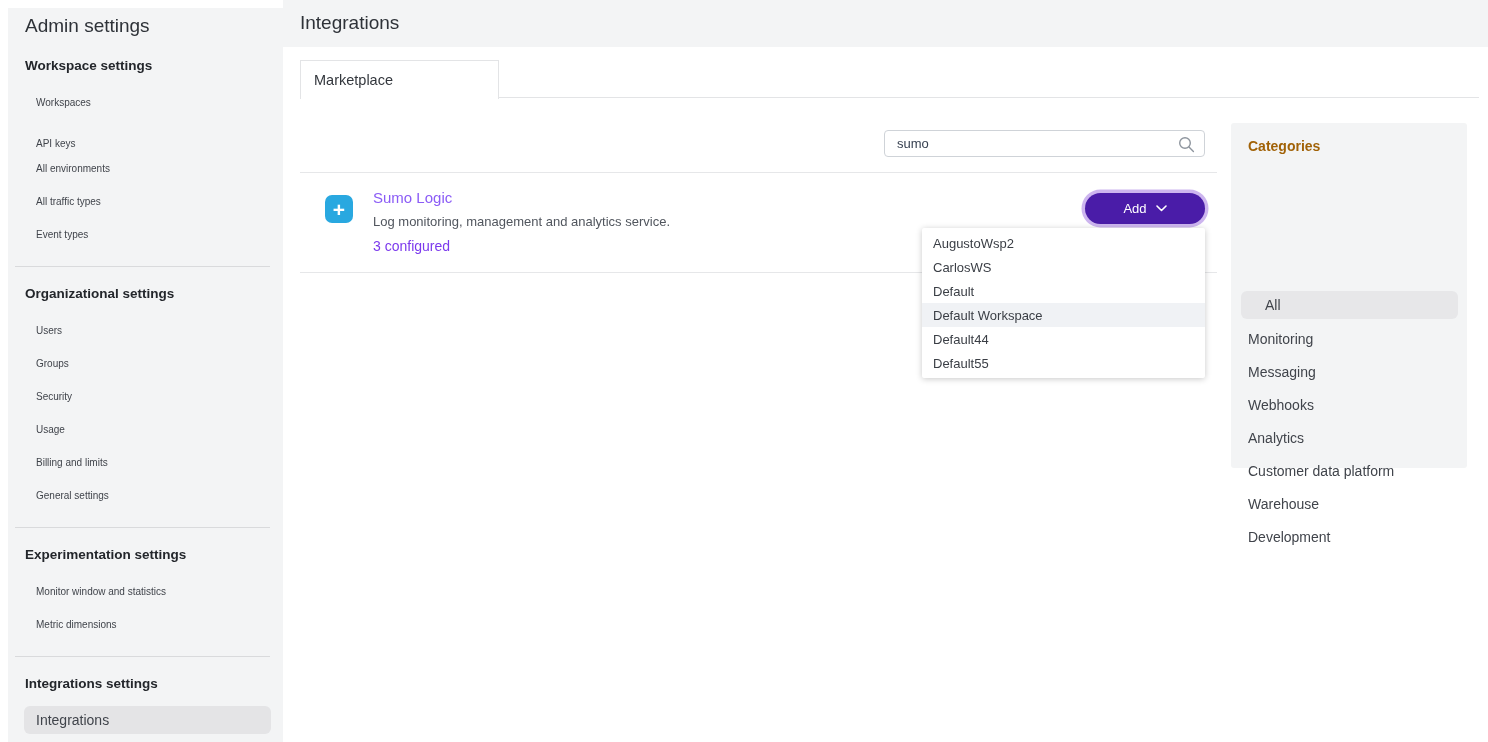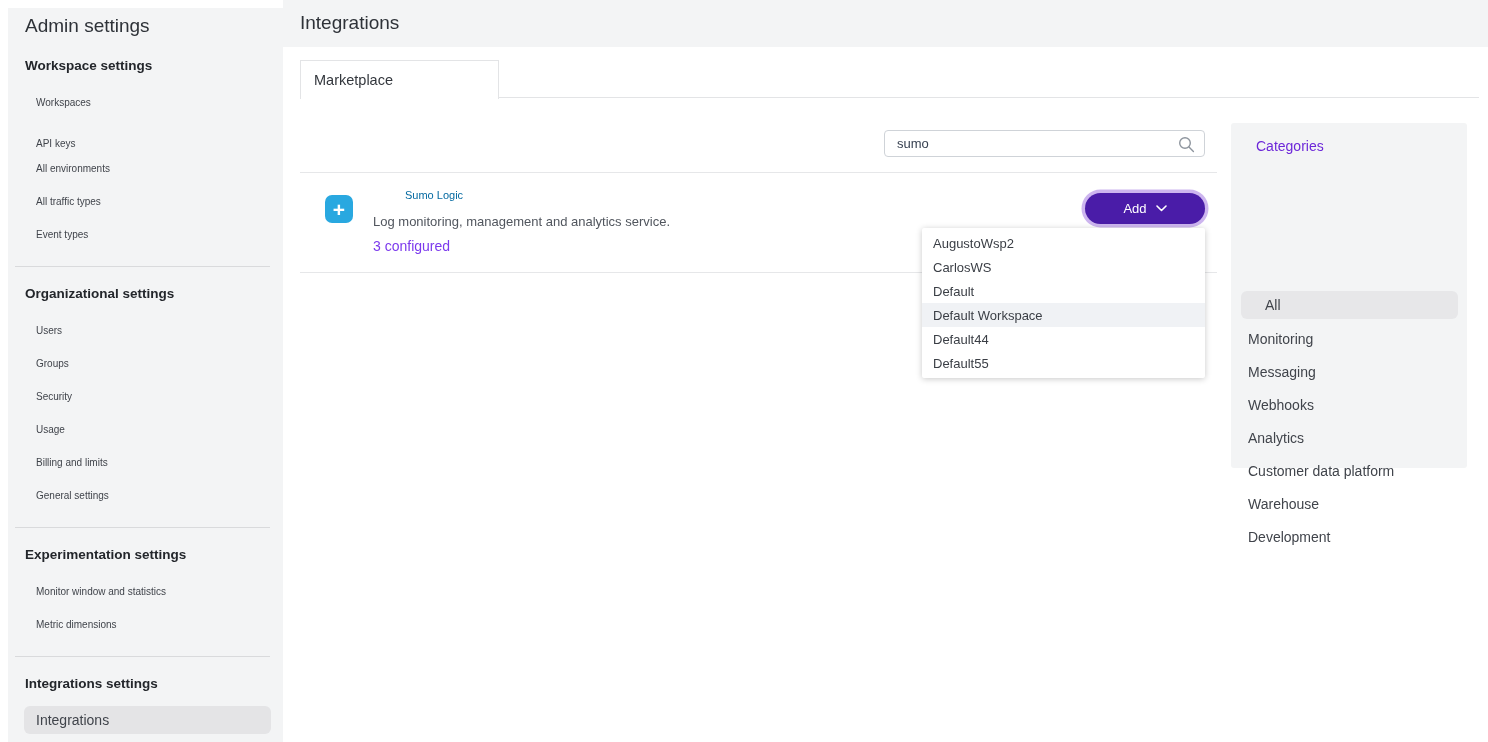--- a/index.html
+++ b/index.html
@@ -30,35 +30,35 @@
 
   
   .search-box { position:absolute; left:884px; top:130px; width:321px; height:27px; border:1px solid #cfd3d8; border-radius:4px; background:#fff; }
   .search-box input { position:absolute; left:0; top:0; width:100%; height:100%; border:none; outline:none; background:transparent; padding:0 34px 0 12px; font-size:13px; color:#374151; font-family:"Liberation Sans", sans-serif; }
   .search-icon { position:absolute; right:9px; top:5px; width:17px; height:17px; }
 
   
   .card-topline { position:absolute; left:300px; top:172px; width:917px; height:1px; background:#e6e7e9; }
   .card-bottomline { position:absolute; left:300px; top:272px; width:917px; height:1px; background:#e6e7e9; }
   .int-icon { position:absolute; left:325px; top:195px; width:28px; height:28px; background:#29a8e0; border-radius:7px; color:#fff; display:flex; align-items:center; justify-content:center; font-size:21px; font-weight:700; line-height:1; }
-  .int-name { position:absolute; left:373px; top:189px; font-size:11px; color:#0369a1;margin-left:32px; }
+  .int-name { position:absolute; left:373px; top:189px; font-size:15px; color:#8b5cf6; }
   .int-desc { position:absolute; left:373px; top:214px; font-size:13px; color:#51565e; }
   .int-configured { position:absolute; left:373px; top:238px; font-size:14px; color:#7c3aed; cursor:pointer; }
 
   
   .add-btn { position:absolute; left:1085px; top:193px; width:120px; height:31px; border-radius:16px; border:none; background:#4a1ca8; box-shadow:0 0 0 3.5px #cdb5ef; color:#fff; font-size:13px; font-family:"Liberation Sans", sans-serif; display:flex; align-items:center; justify-content:center; gap:9px; cursor:pointer; }
 
   
   .dropdown { position:absolute; left:922px; top:228px; width:283px; height:150px; background:#fff; border-radius:2px; box-shadow:0 1px 6px rgba(0,0,0,0.22); z-index:5; padding-top:3px; overflow:hidden; }
   .dd-item { height:24px; display:flex; align-items:center; padding-left:11px; font-size:13px; color:#3a3e45; cursor:pointer;text-align:center; }
   .dd-item.hl { background:#f0f2f5; }
 
   
   .cats { position:absolute; left:1231px; top:123px; width:236px; height:345px; background:#f3f4f5; border-radius:3px; }
-  .cats-heading { position:absolute; left:17px; top:15px; font-size:14px; font-weight:400; color:#6d28d9;margin-left:8px; }
+  .cats-heading { position:absolute; left:17px; top:15px; font-size:14px; font-weight:700; color:#a16207; }
   .cat-item { position:absolute; left:0; width:236px; height:33px; display:flex; align-items:center; font-size:14px; color:#40444b; cursor:pointer; }
   .cat-item span { margin-left:17px; }
   .cat-item.sel { left:10px; width:217px; height:28px; background:#e7e7e9; border-radius:6px; }
   .cat-item.sel span { margin-left:24px; }
 </style>
 </head>
 <body>
 
 <div class="screen">
 

